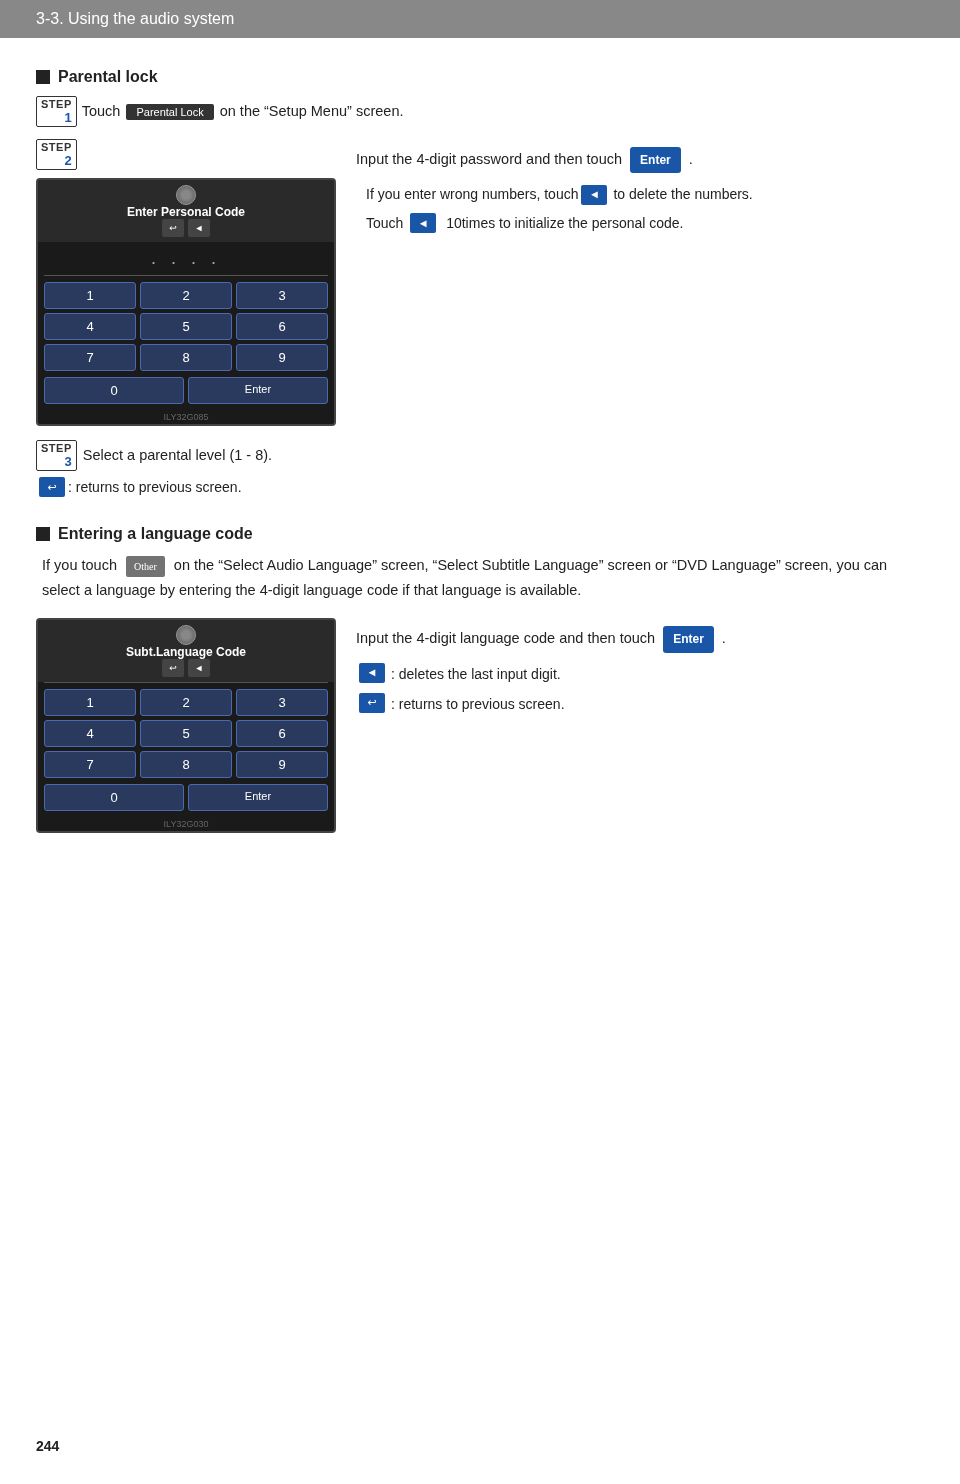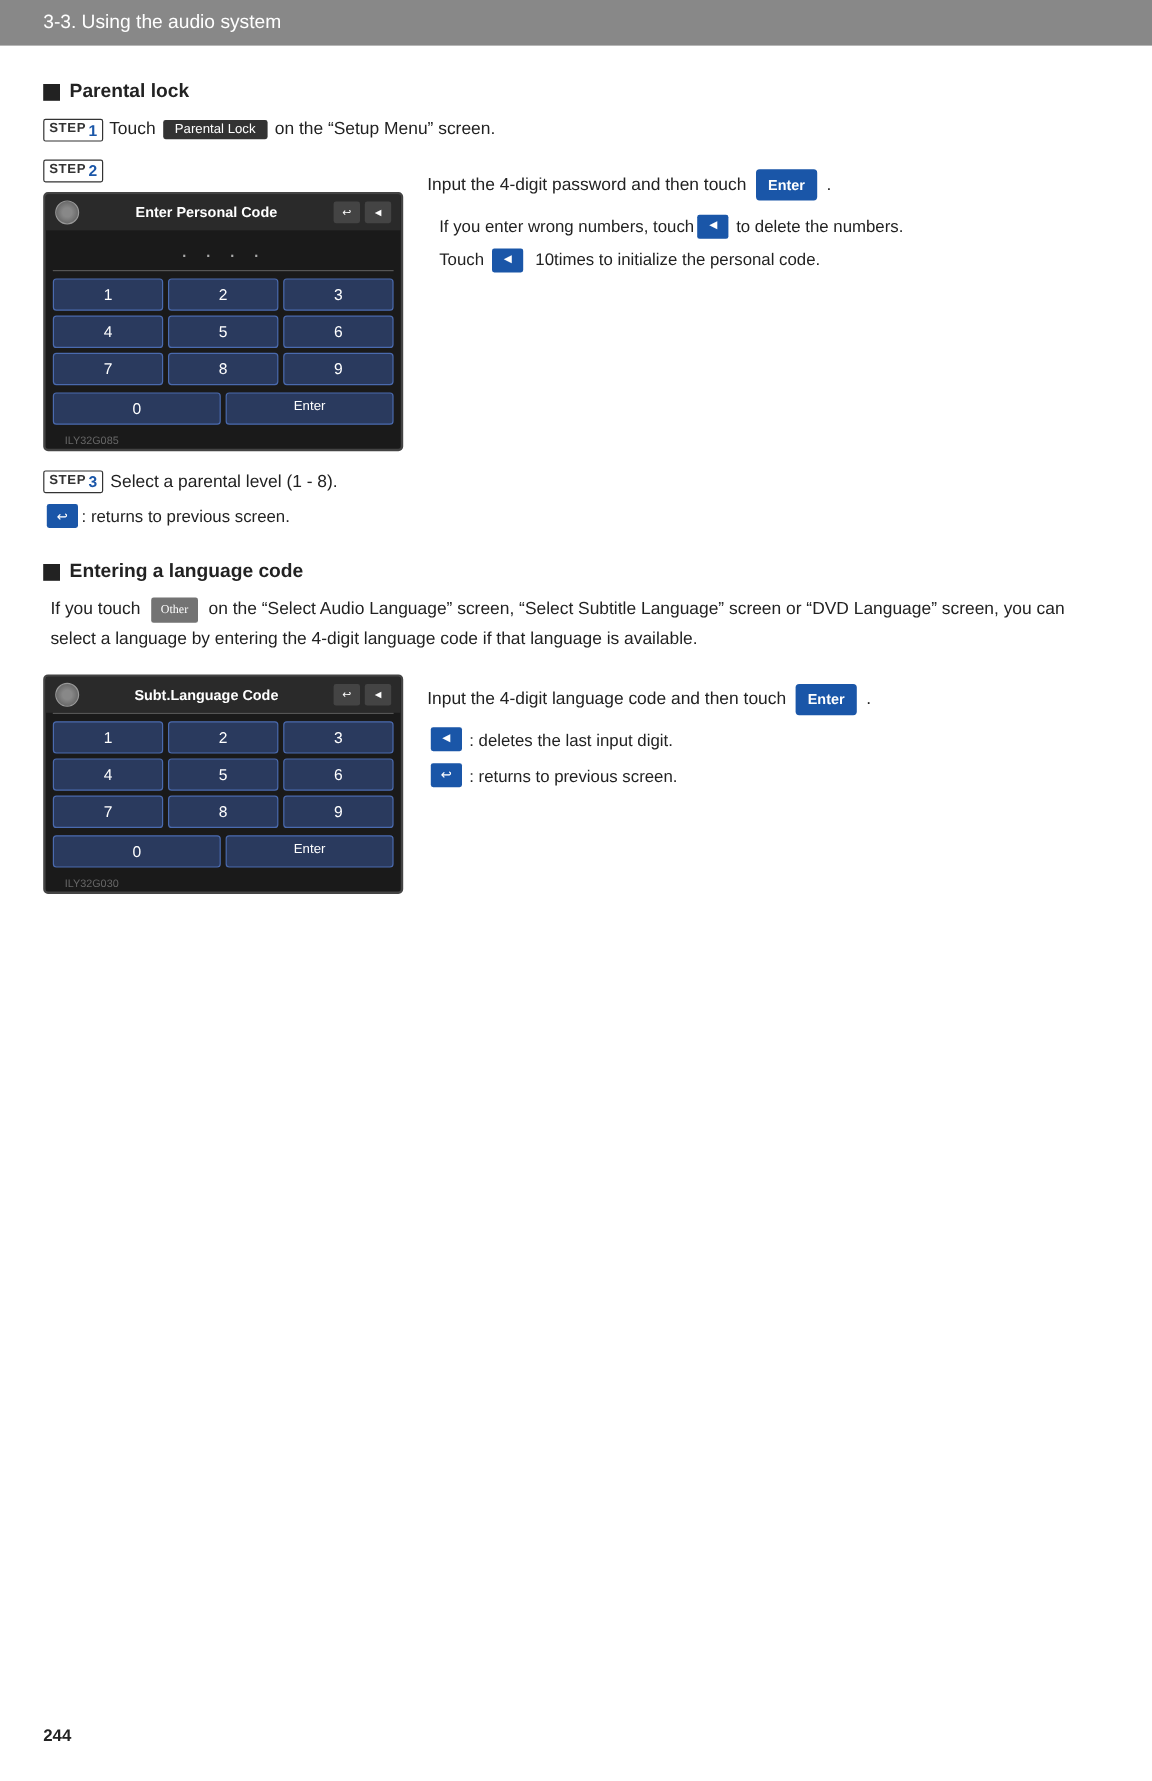--- a/index.html
+++ b/index.html
@@ -48,28 +48,29 @@
 
     .step-line {
       display: flex;
       align-items: center;
       margin-bottom: 10px;
       flex-wrap: wrap;
     }
 
     .step-badge {
       display: inline-flex;
-      align-items: flex-start;
+      align-items: flex-end;
       border: 1.5px solid #333;
       border-radius: 2px;
       padding: 1px 4px;
       font-size: 12px;
       font-weight: bold;
       margin-right: 5px;
       background: white;
+      flex-direction: column;
     }
     .step-badge .step-text {
       font-size: 11px;
       font-weight: bold;
       color: #333;
       letter-spacing: 0.5px;
     }
     .step-badge .step-num {
       font-size: 13px;
       font-weight: bold;
@@ -154,20 +155,21 @@
       overflow: hidden;
       border: 2px solid #444;
     }
 
     .screen-top-bar {
       background: #2a2a2a;
       display: flex;
       align-items: center;
       justify-content: space-between;
       padding: 5px 8px;
+      flex-direction: column;
     }
     .screen-top-bar .disc-icon {
       width: 20px;
       height: 20px;
       border-radius: 50%;
       background: radial-gradient(circle, #888 30%, #555 100%);
       border: 1px solid #999;
     }
     .screen-top-bar .screen-title {
       color: #fff;
@@ -234,24 +236,24 @@
       gap: 4px;
     }
     .numpad-bottom .numpad-btn {
       flex: 1;
     }
     .numpad-bottom .numpad-enter {
       flex: 1;
     }
 
     .screen-watermark {
-      text-align: left;
+      text-align: center;
       color: #666;
       font-size: 9px;
-      padding: 2px 16px;
+      padding: 2px 4px;
     }
 
     .step2-text {
       flex: 1;
       padding-top: 10px;
       font-size: 14.5px;
       line-height: 1.7;
     }
 
     .note-block {

